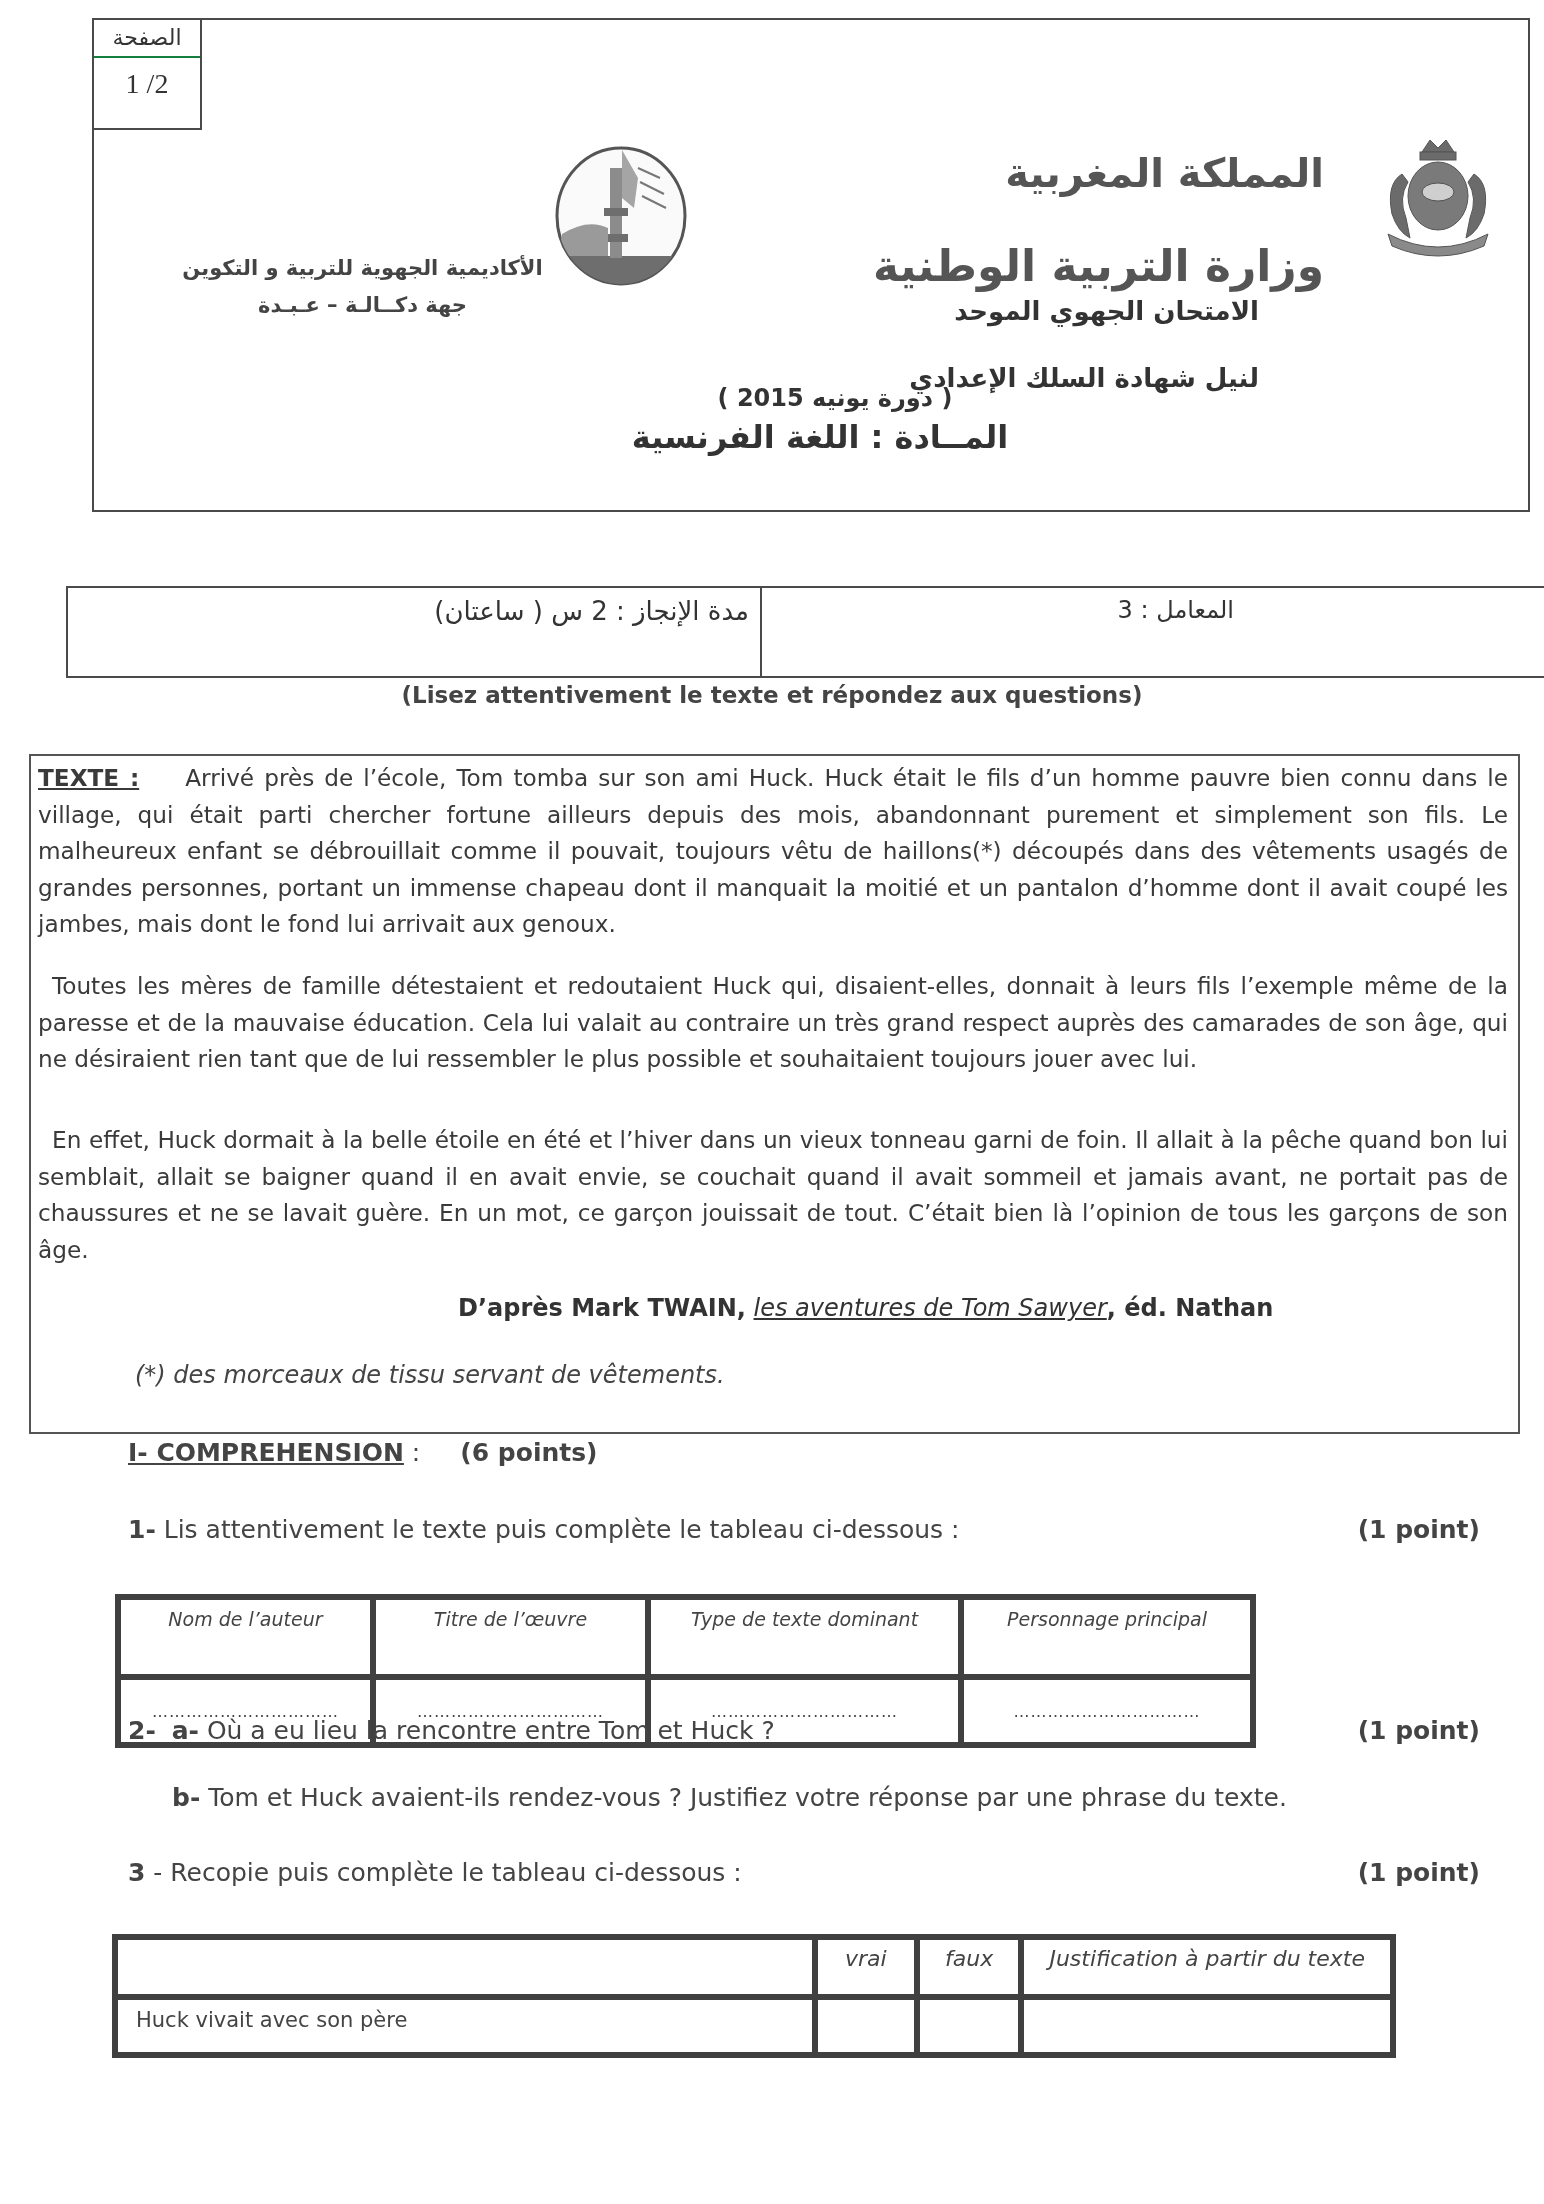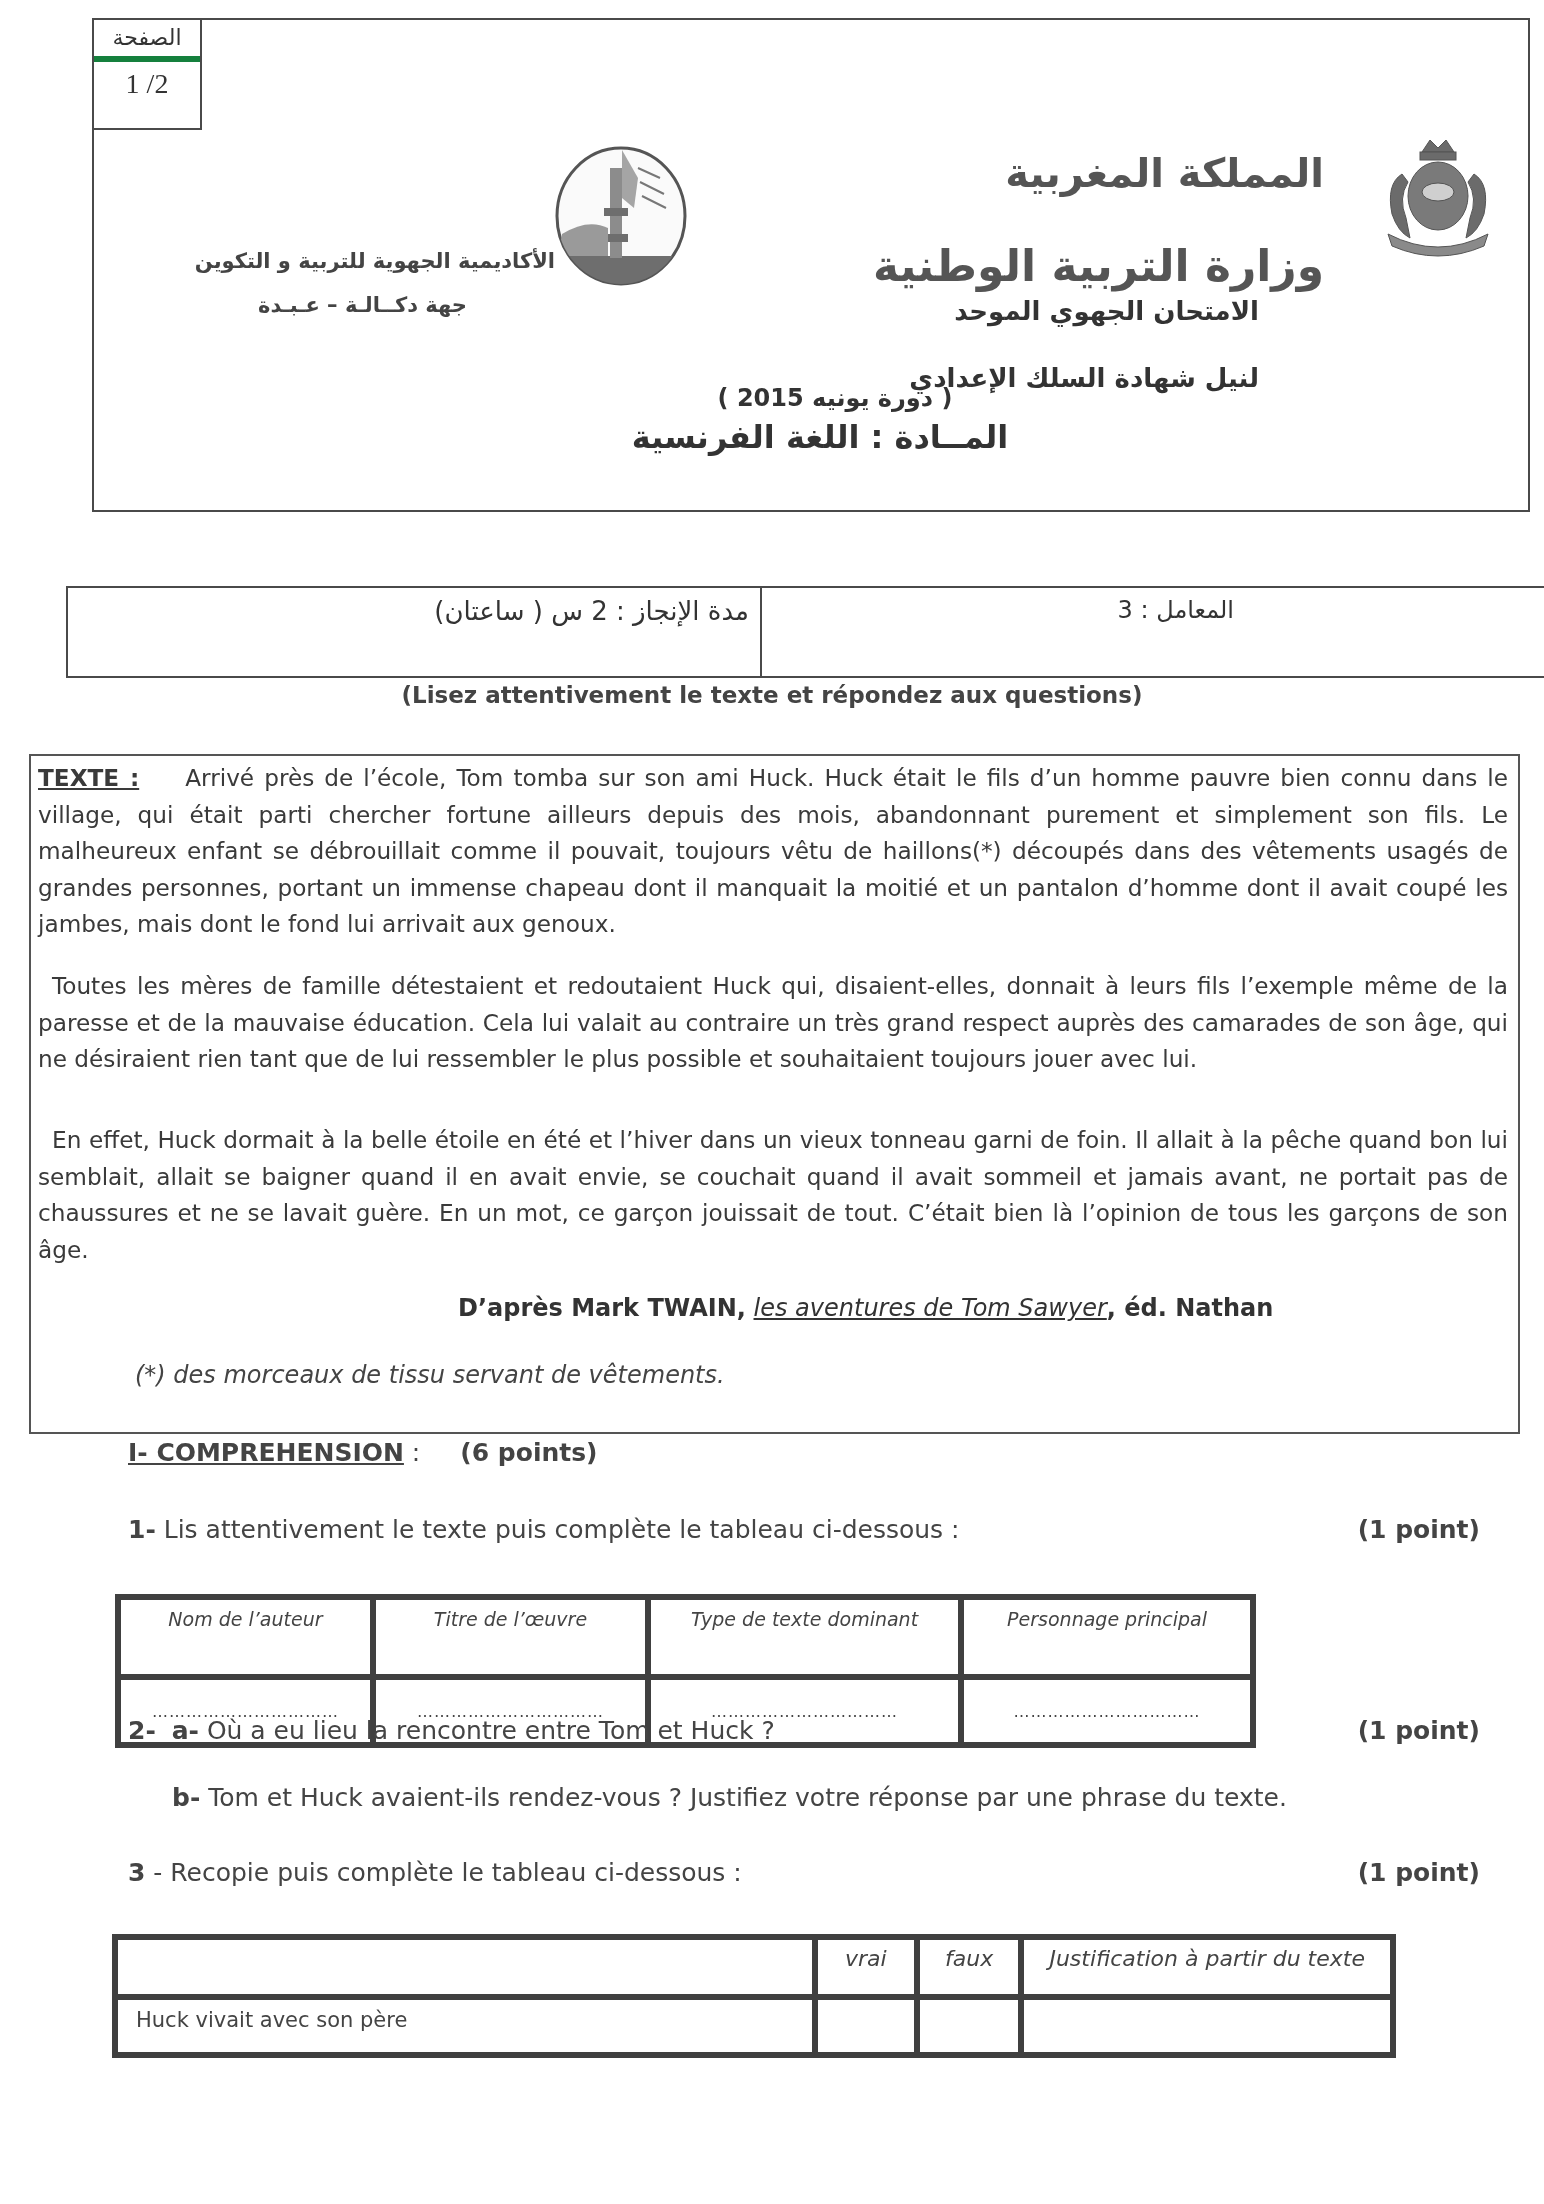--- a/index.html
+++ b/index.html
@@ -7,26 +7,26 @@
       width: 1544px; height: 2204px; position: relative; overflow: hidden;
       font-family: "DejaVu Sans", sans-serif; color: #3a3a3a;
     }
     .abs { position: absolute; }
     .box { position: absolute; border: 2px solid #4a4a4a; box-sizing: border-box; }
     .ar { font-family: "DejaVu Sans", sans-serif; direction: rtl; unicode-bidi: isolate; white-space: nowrap; }
 
     
     #header-box { left: 92px; top: 18px; width: 1438px; height: 494px; }
     #page-num-box { left: 92px; top: 18px; width: 110px; height: 112px; border: 2px solid #4a4a4a; box-sizing: border-box; position: absolute; }
-    #page-num-box .lbl { position: absolute; left: 0; right: 0; top: 0; height: 36px; border-bottom: 6px solid #15803d; text-align: center; font-size: 22px; line-height: 36px; color: #333; }
+    #page-num-box .lbl { position: absolute; left: 0; right: 0; top: 0; height: 36px; border-bottom: 2px solid #15803d; text-align: center; font-size: 22px; line-height: 36px; color: #333; }
     #page-num-box .val { position: absolute; left: 0; right: 0; top: 48px; text-align: center; font-family: "Liberation Serif", serif; font-size: 28px; color: #333; }
 
     .kingdom { right: 220px; top: 150px; font-size: 40px; color: #555; font-weight: bold; letter-spacing: 1px; }
     .ministry { right: 220px; top: 200px; font-size: 44px; color: #555; font-weight: bold; margin-top: 40px; }
-    .academy1 { left: 170px; top: 249px; width: 385px; font-size: 21px; color: #444; font-weight: bold; }
+    .academy1 { left: 170px; top: 256px; width: 385px; text-align: center; font-size: 21px; color: #444; font-weight: bold; }
     .academy2 { left: 170px; top: 293px; width: 385px; text-align: center; font-size: 21px; color: #444; font-weight: bold; }
     .exam1 { right: 285px; top: 296px; font-size: 26px; color: #333; font-weight: bold; }
     .exam2 { right: 285px; top: 340px; font-size: 26px; color: #333; font-weight: bold; margin-top: 23px; }
     .session { left: 685px; width: 300px; top: 384px; text-align: center; font-size: 24px; color: #333; font-weight: bold; }
     .subject { left: 620px; width: 400px; top: 418px; text-align: center; font-size: 32px; color: #333; font-weight: bold; }
 
     
     #coef-box { left: 66px; top: 586px; width: 1478px; height: 92px; border-left: 2px solid #4a4a4a; border-top: 2px solid #4a4a4a; border-bottom: 2px solid #4a4a4a; box-sizing: border-box; position: absolute; }
     #coef-box .divider { position: absolute; left: 692px; top: 0; bottom: 0; border-left: 2px solid #4a4a4a; }
     .duration { position: absolute; right: 795px; top: 8px; font-size: 26px; color: #333; }

